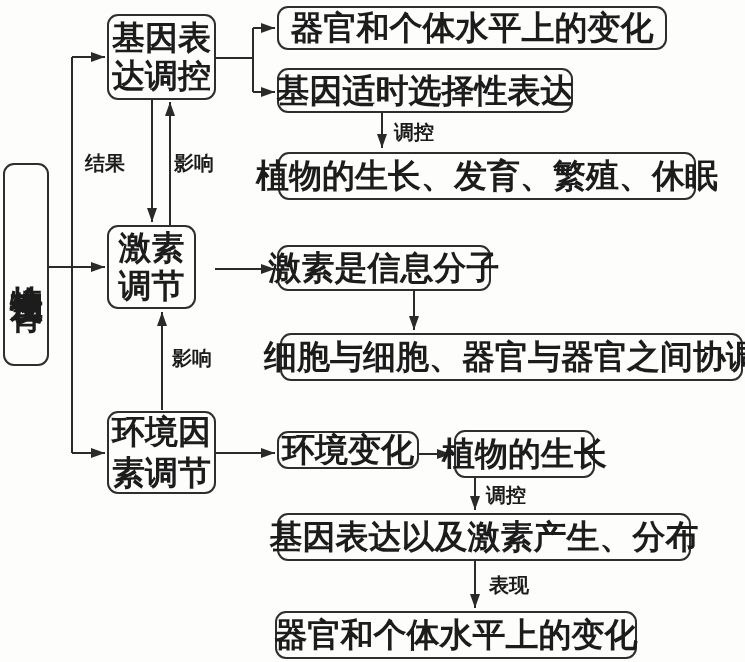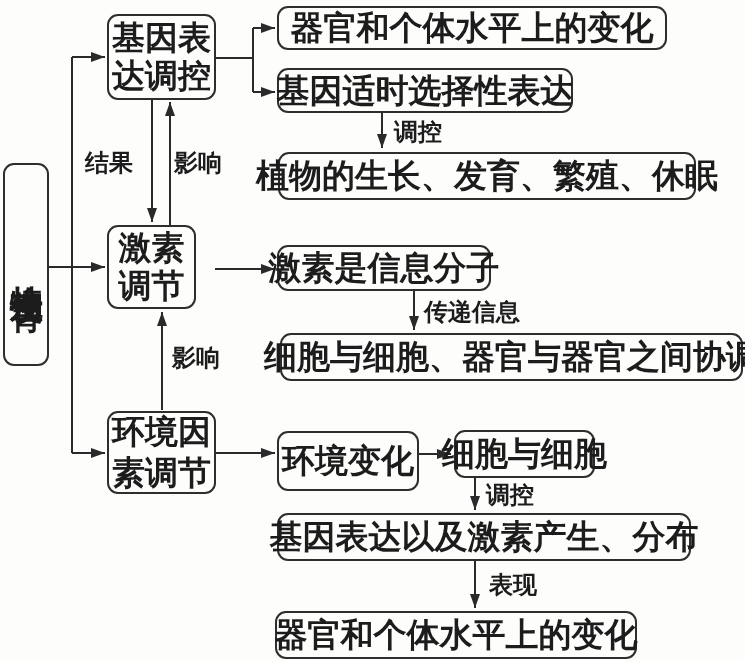--- a/index.html
+++ b/index.html
@@ -45,21 +45,21 @@
     white-space: nowrap;
   }
   .node.vertical {
     writing-mode: vertical-rl;
     text-orientation: upright;
     letter-spacing: 2px;
     line-height: 41px;
   }
   .edge-label {
     position: absolute;
-    font-size: 24px;
+    font-size: 20px;
     line-height: 30px;
     font-weight: 600;
     z-index: 2;
     white-space: nowrap;
   }
 </style>
 </head>
 <body>
 
 <div class="canvas">
@@ -129,37 +129,36 @@
 
   <div class="node" style="left:280px; top:333px; width:463px; height:48px;">
     <span>细胞与细胞、器官与器官之间协调</span>
   </div>
 
   <div class="node" style="left:107px; top:411px; width:109px; height:83px;justify-content:space-between;">
     <span>环境因</span>
     <span>素调节</span>
   </div>
 
-  <div class="node" style="left:277px; top:431px; width:142px; height:60px;">
+  <div class="node" style="left:277px; top:431px; width:142px; height:38px;">
     <span>环境变化</span>
   </div>
 
   <div class="node" style="left:454px; top:430px; width:141px; height:48px;">
-    <span>细胞与细胞</span>
+    <span>植物的生长</span>
   </div>
 
   <div class="node" style="left:275px; top:611px; width:362px; height:48px;">
     <span>器官和个体水平上的变化</span>
   </div>
 
   <div class="node" style="left:277px; top:513px; width:414px; height:48px;">
     <span>基因表达以及激素产生、分布</span>
   </div>
 
   <div class="edge-label" style="left:85px; top:148px;">结果</div>
   <div class="edge-label" style="left:174px; top:148px;">影响</div>
   <div class="edge-label" style="left:394px; top:117px;">调控</div>
-  <div class="edge-label" style="left:424px; top:297px;">传递信息</div>
   <div class="edge-label" style="left:172px; top:343px;">影响</div>
   <div class="edge-label" style="left:486px; top:480px;">调控</div>
   <div class="edge-label" style="left:489px; top:570px;">表现</div>
 
 </div>
 
 </body></html>

